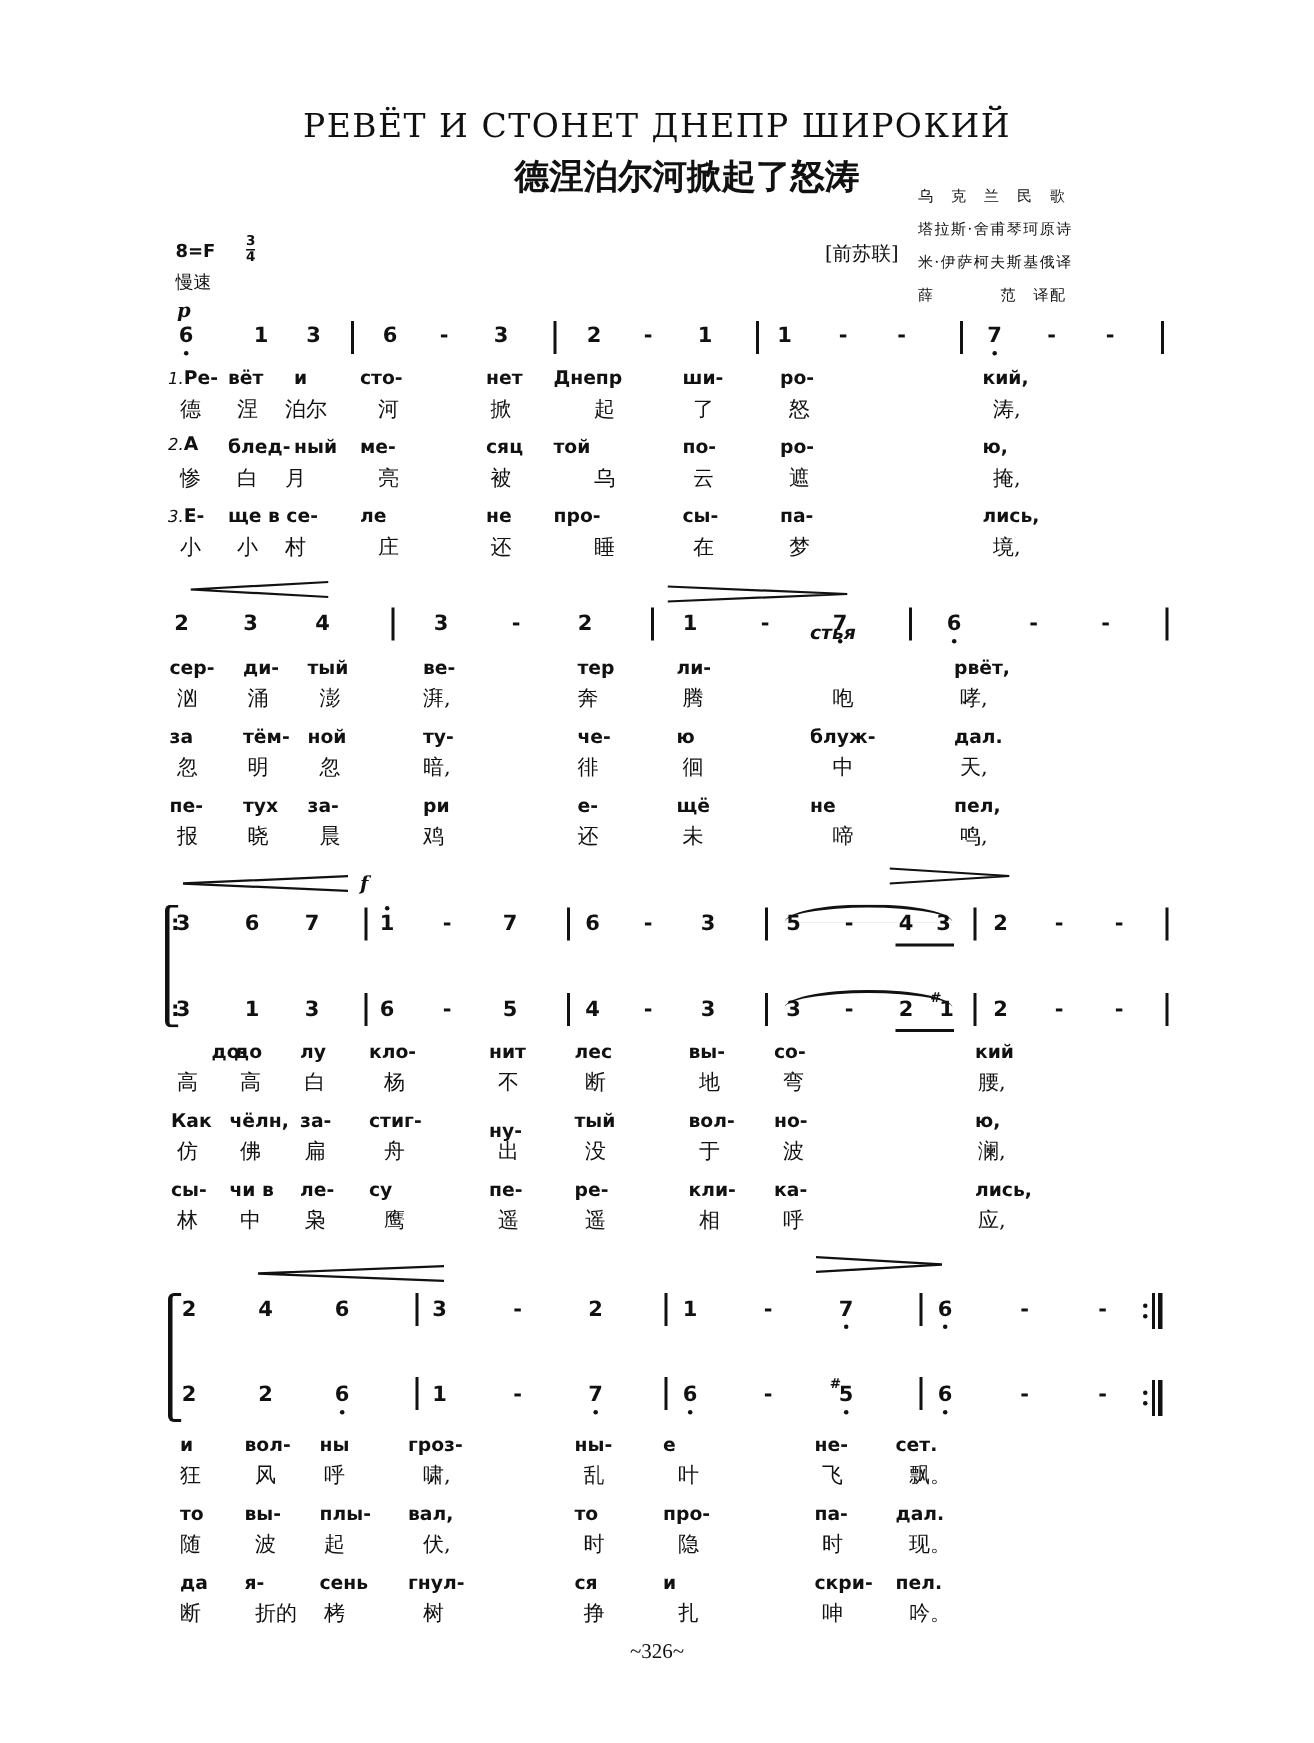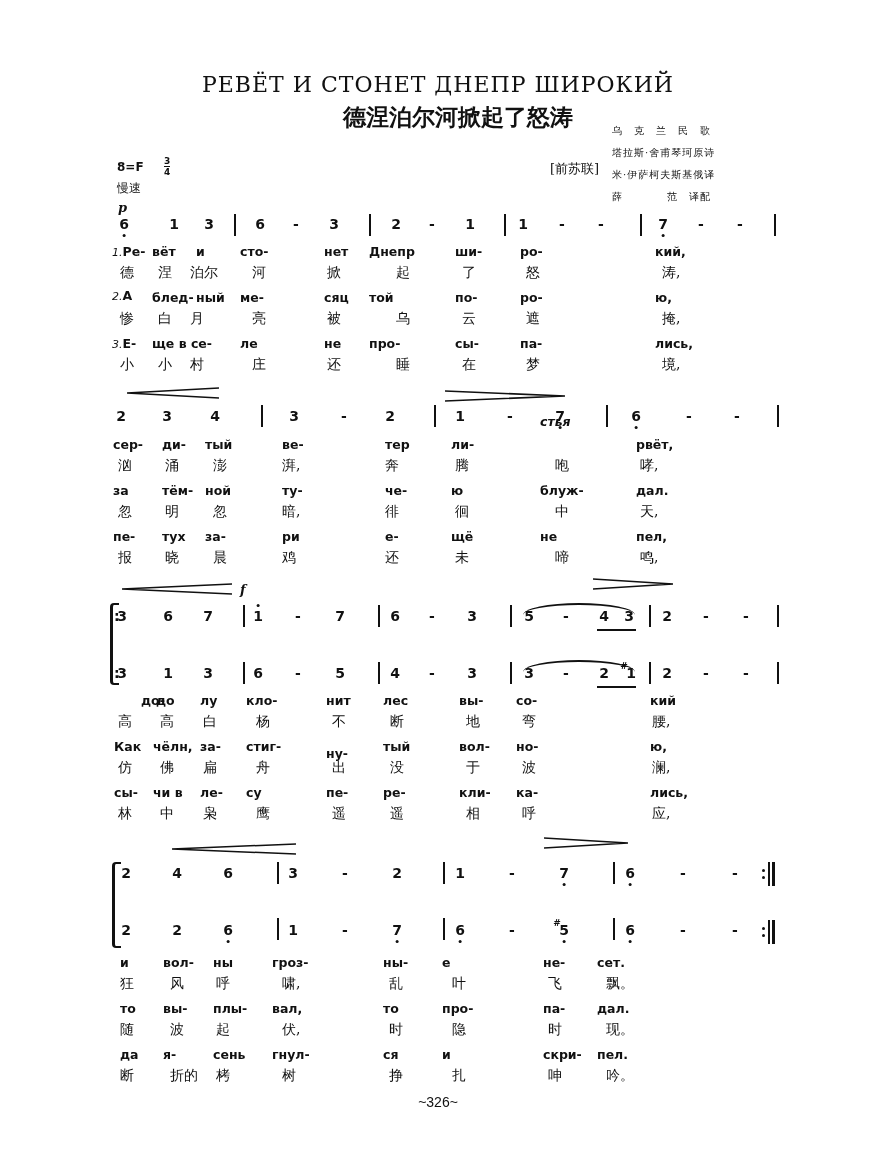--- a/index.html
+++ b/index.html
@@ -24,21 +24,21 @@
   .vn { font-style:italic; font-size:11px; font-weight:normal; }
   .hairpin { position:absolute; }
   .brace { position:absolute; width:6px; border-left:3px solid #111; border-top:2px solid #111; border-bottom:2px solid #111; border-radius:4px 0 0 4px; }
   .slur { position:absolute; border-top:2px solid #111; border-radius:50% 50% 0 0 / 100% 100% 0 0; height:10px; }
   .uline { position:absolute; height:2px; background:#111; }
   .final { position:absolute; }
   .final .thin { position:absolute; left:6px; top:0; width:2px; height:100%; background:#111; }
   .final .thick { position:absolute; left:10px; top:0; width:3px; height:100%; background:#111; }
   .final .d1, .final .d2 { position:absolute; left:0; width:3px; height:3px; border-radius:50%; background:#111; }
   .repeat-start { position:absolute; font-weight:bold; font-size:14px; }
-  .pageno { left:0; width:876px; top:1094px; text-align:center; font-family:Liberation Sans, sans-serif; font-size:14px; }
+  .pageno { left:0; width:876px; top:1094px; text-align:center; font-family:Liberation Serif, serif; font-size:14px; }
 </style>
 </head>
 <body>
 
 <div class="abs title-ru">РЕВЁТ И СТОНЕТ ДНЕПР ШИРОКИЙ</div>
 <div class="abs title-zh">德涅泊尔河掀起了怒涛</div>
 
 <div class="abs credit credit-line" style="top:124px;">乌　克　兰　民　歌</div>
 <div class="abs era">[前苏联]</div>
 <div class="abs credit credit-line" style="top:146px;">塔拉斯·舍甫琴珂原诗</div>

